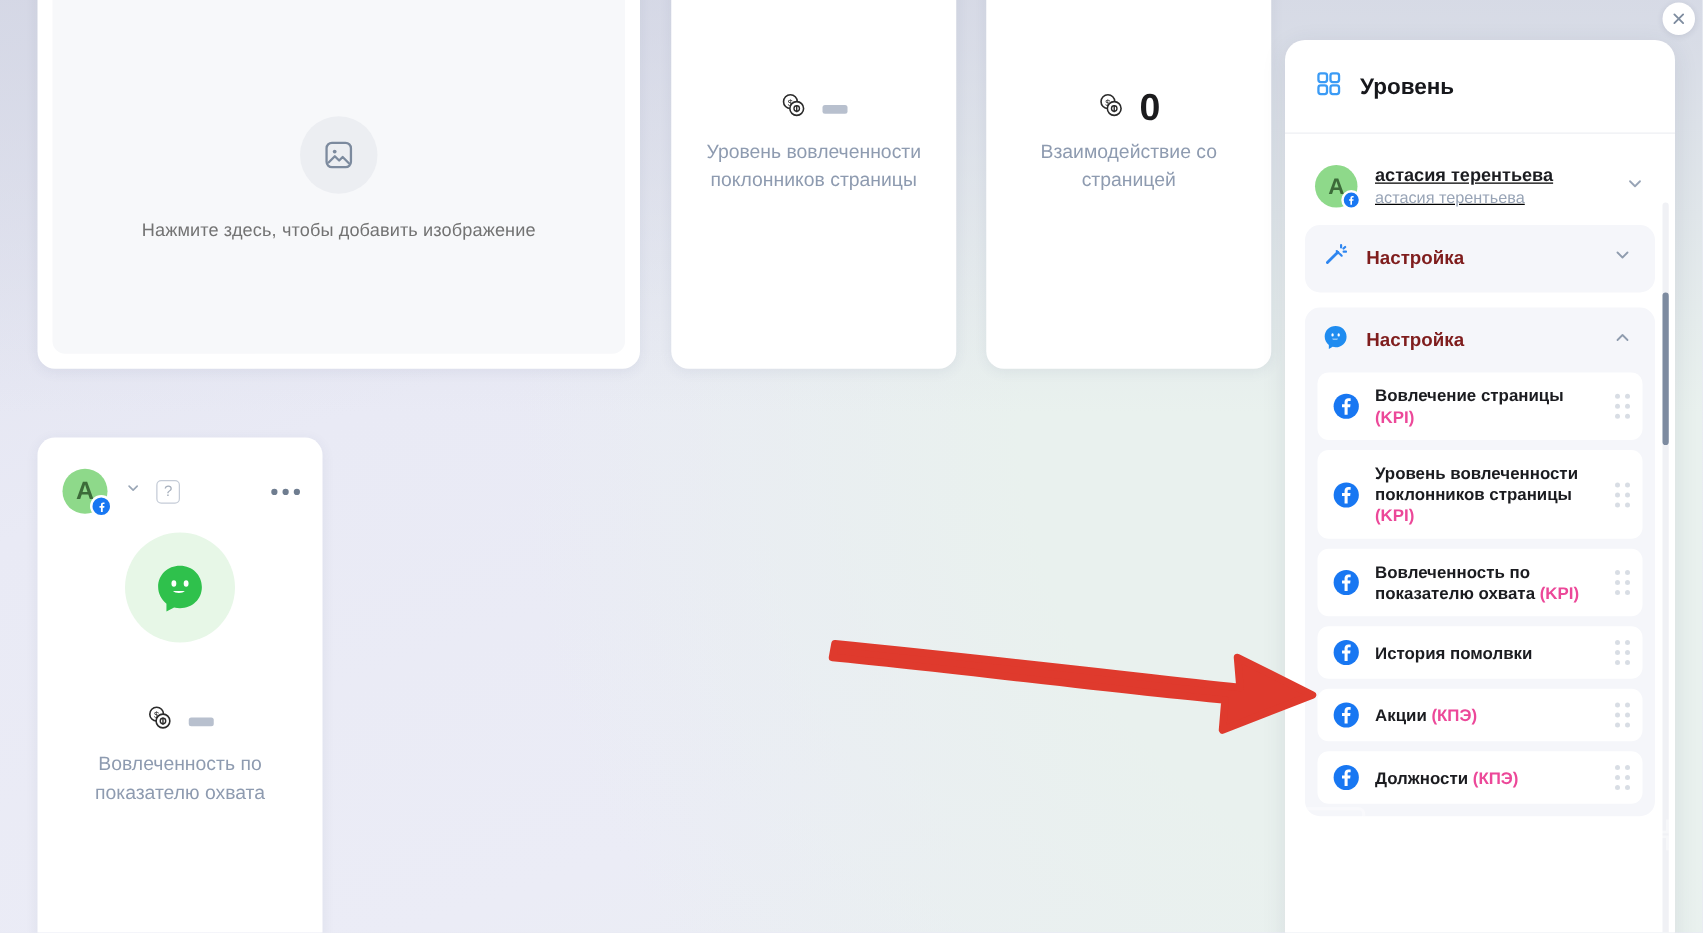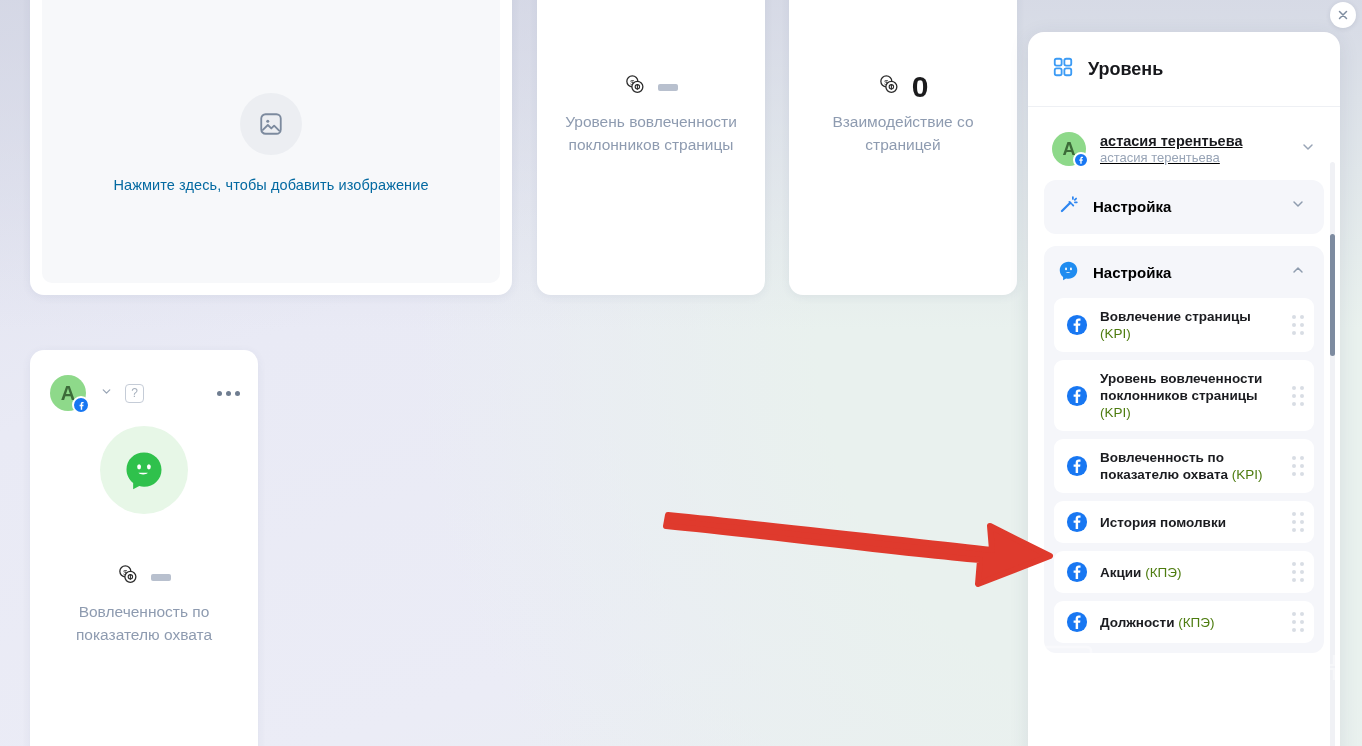--- a/index.html
+++ b/index.html
@@ -48,21 +48,21 @@
     align-items: center; justify-content: center;
     gap: 22px;
     padding-top: 30px;
   }
   .img-circle {
     width: 62px; height: 62px; border-radius: 50%;
     background: #eceef2;
     display: flex; align-items: center; justify-content: center;
   }
   .img-drop-text {
-    font-size: 14.5px; color: #0369a1; letter-spacing: .1px;
+    font-size: 14.5px; color: #737373; letter-spacing: .1px;
   }
 
   
   #card-metric-1 { left: 537px; top: -118px; width: 228px; height: 413px; }
   #card-metric-2 { left: 789px; top: -118px; width: 228px; height: 413px; }
 
   .metric-inner {
     position: absolute; left: 0; right: 0; top: 118px; bottom: 0;
     display: flex; flex-direction: column; align-items: center;
   }
@@ -170,37 +170,37 @@
     background: #f5f6fa;
     border-radius: 12px;
     margin-bottom: 12px;
     padding: 0 0 2px 0;
   }
   .section-head {
     display: flex; align-items: center; gap: 14px;
     height: 52px; padding: 0 18px 0 14px;
     cursor: pointer;
   }
-  .section-title { font-size: 15px; font-weight: 600; color: #000000; flex: 1 1 auto; }
+  .section-title { font-size: 15px; font-weight: 600; color: #7f1d1d; flex: 1 1 auto; }
   .section-caret { color: #8f9cae; }
 
   .widget-list { padding: 0 10px 8px 10px; display: flex; flex-direction: column; gap: 8px; }
   .widget-item {
     display: flex; align-items: center; gap: 12px;
     background: #ffffff;
     border-radius: 9px;
     padding: 10px 10px 10px 12px;
     min-height: 40px;
   }
   .wi-icon { flex: 0 0 22px; width: 22px; height: 22px; }
   .wi-label {
     flex: 1 1 auto;
     font-size: 13.5px; line-height: 17px; color: #1b1c20; font-weight: 600;
   }
-  .wi-label .kpi { color: #4d7c0f; font-weight: 400; }
+  .wi-label .kpi { color: #ec4899; font-weight: 700; }
   .wi-grip {
     flex: 0 0 auto;
     display: grid; grid-template-columns: 4px 4px; grid-gap: 4px;
     opacity: .55;
   }
   .wi-grip i { width: 4px; height: 4px; border-radius: 50%; background: #b9c2cf; display: block; }
 
   
   .panel-scrollbar {
     position: absolute; right: 5px; top: 130px;

